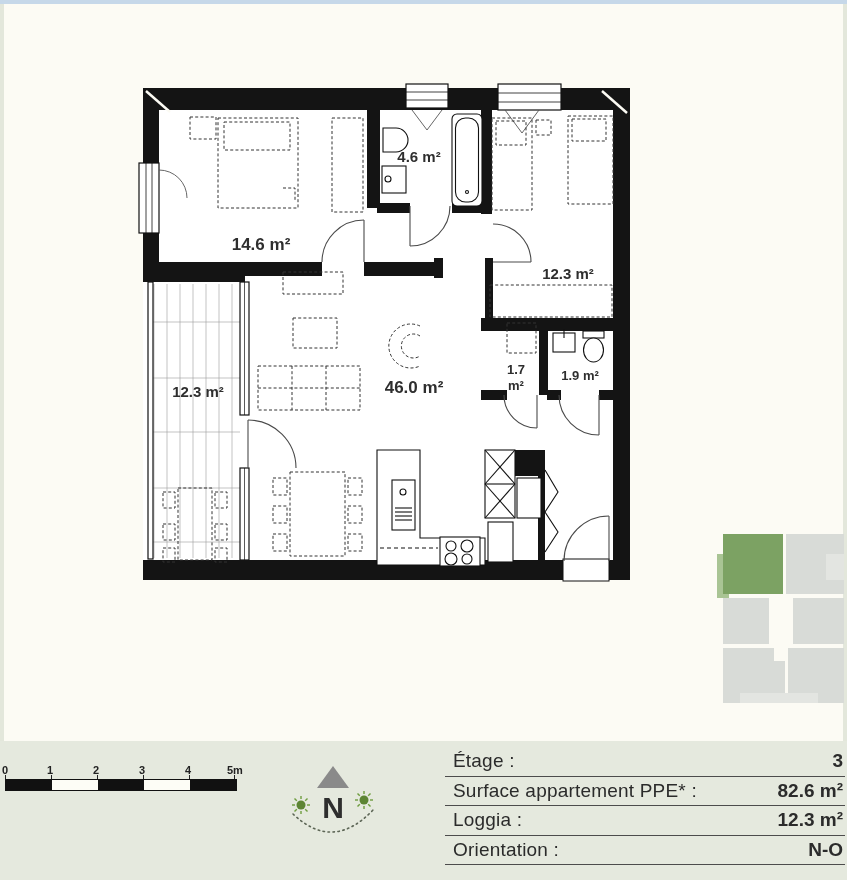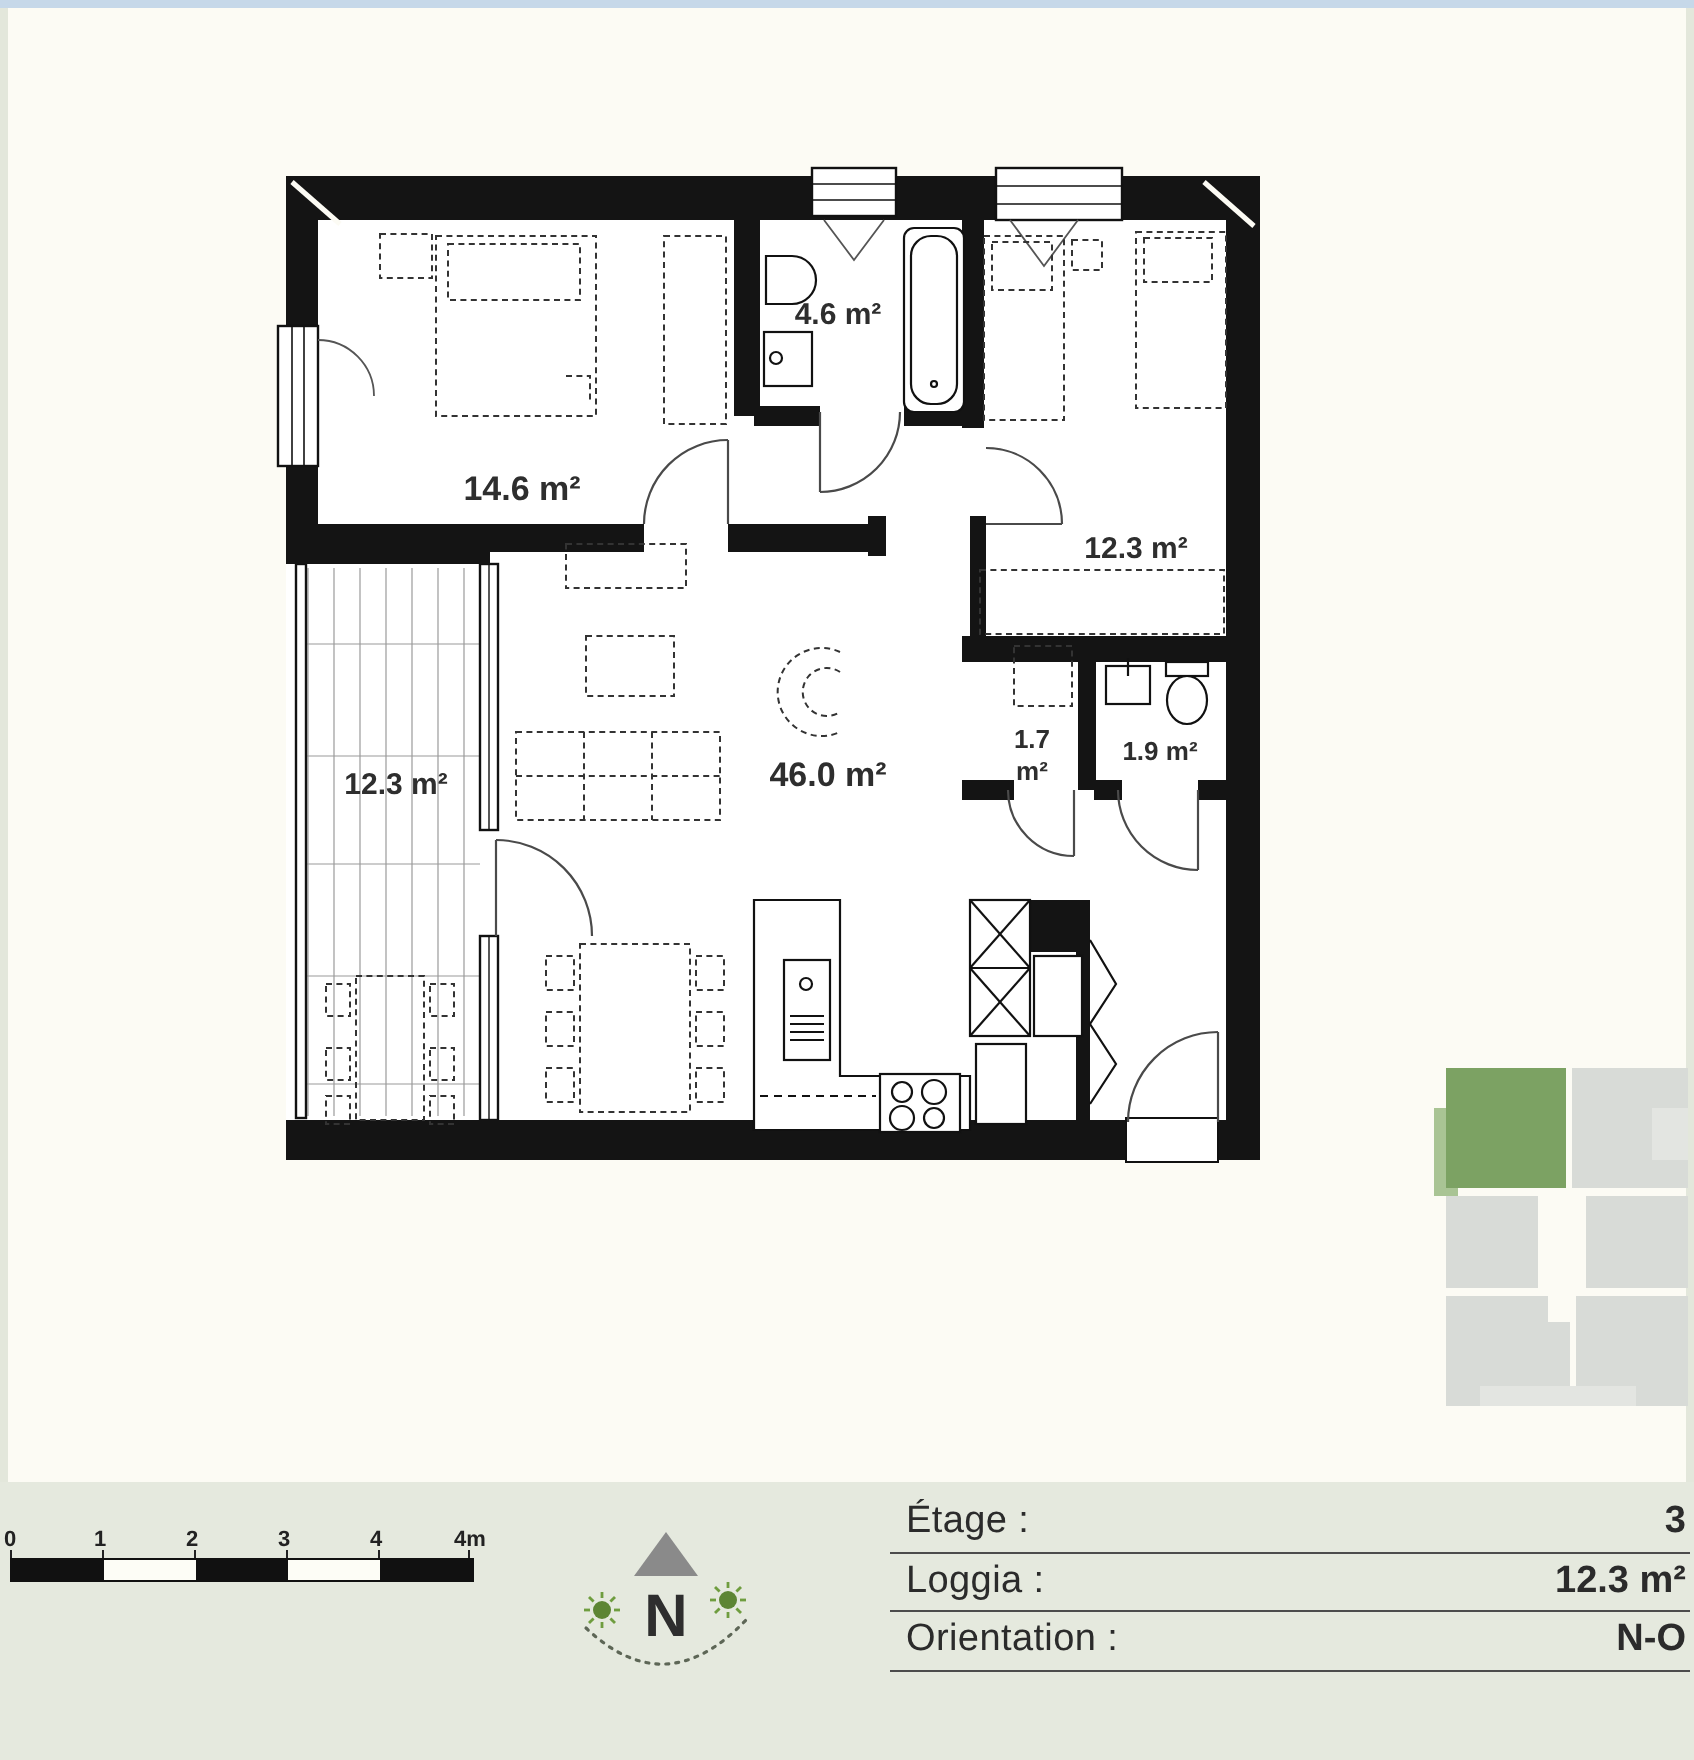--- a/index.html
+++ b/index.html
@@ -279,21 +279,21 @@
   <rect x="60" y="120" width="14" height="13" fill="#fcfbf4"></rect>
   <rect x="26" y="165" width="78" height="10" fill="#e3e5e1"></rect>
 </svg>
 
 <div class="scalebar">
   <span class="lbl" style="left:-3px">0</span>
   <span class="lbl" style="left:42px">1</span>
   <span class="lbl" style="left:88px">2</span>
   <span class="lbl" style="left:134px">3</span>
   <span class="lbl" style="left:180px">4</span>
-  <span class="lbl" style="left:222px">4m</span>
+  <span class="lbl" style="left:222px">5m</span>
   <div class="tick" style="left:0px"></div>
   <div class="tick" style="left:46px"></div>
   <div class="tick" style="left:92px"></div>
   <div class="tick" style="left:138px"></div>
   <div class="tick" style="left:184px"></div>
   <div class="tick" style="left:229px"></div>
   <div class="bar">
     <div class="seg dark"></div>
     <div class="seg light"></div>
     <div class="seg dark"></div>
@@ -329,20 +329,24 @@
       <line x1="76.8" y1="44.2" x2="74.5" y2="46.5"></line>
   </g>
 </svg>
 
 <div class="info-table">
   <div class="info-row">
     <span class="label">Étage :</span>
     <span class="value">3</span>
   </div>
   <div class="info-row">
+    <span class="label">Surface appartement PPE* :</span>
+    <span class="value">82.6 m²</span>
+  </div>
+  <div class="info-row">
     <span class="label">Loggia :</span>
     <span class="value">12.3 m²</span>
   </div>
   <div class="info-row">
     <span class="label">Orientation :</span>
     <span class="value">N-O</span>
   </div>
 </div>
 
 </body></html>

